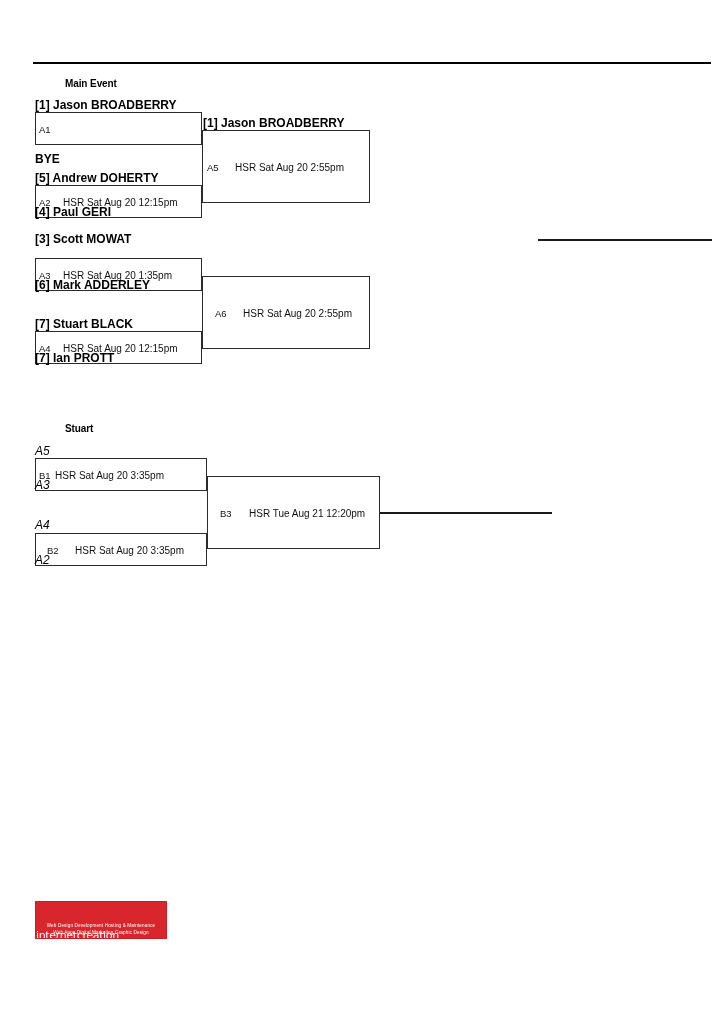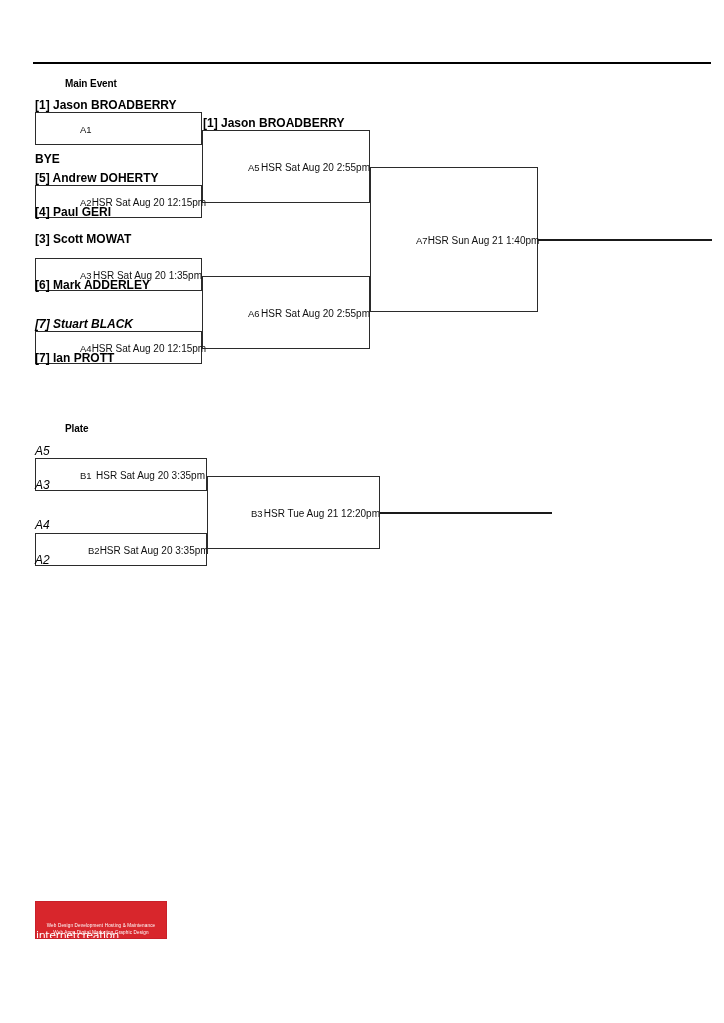--- a/index.html
+++ b/index.html
@@ -77,21 +77,20 @@
   .match-info {
     position: absolute;
     left: 0;
     top: 50%;
     transform: translateY(-50%);
     width: 100%;
     display: flex;
     align-items: baseline;
     white-space: nowrap;
     pointer-events: none;
-    padding-left: 41px;
   }
   .match-id {
     font-size: 9.5px;
     color: #111111;
     display: inline-block;
   }
   .match-meta {
     font-size: 10px;
     color: #111111;
     display: inline-block;
@@ -197,56 +196,49 @@
   <div class="entrant" style="left:35px; top:233px;">[3] Scott MOWAT</div>
   <div class="entrant" style="left:35px; top:279px;">[6] Mark ADDERLEY</div>
 
   <div class="match" style="left:35px; top:331px; width:167px; height:33px;">
     <div class="match-box"></div>
     <div class="match-info">
       <span class="match-id" style="margin-left:4px; width:24px;">A4</span>
       <span class="match-meta">HSR Sat Aug 20 12:15pm</span>
     </div>
   </div>
-  <div class="entrant" style="left:35px; top:318px;font-style:italic;">[7] Stuart BLACK</div>
+  <div class="entrant" style="left:35px; top:318px;">[7] Stuart BLACK</div>
   <div class="entrant" style="left:35px; top:352px;">[7] Ian PROTT</div>
 
   <div class="match" style="left:202px; top:130px; width:168px; height:73px;">
     <div class="match-box"></div>
     <div class="match-info">
       <span class="match-id" style="margin-left:5px; width:28px;">A5</span>
       <span class="match-meta">HSR Sat Aug 20 2:55pm</span>
     </div>
   </div>
   <div class="entrant" style="left:203px; top:117px;">[1] Jason BROADBERRY</div>
   <div class="entrant" style="left:203px; top:191px;"></div>
 
   <div class="match" style="left:202px; top:276px; width:168px; height:73px;">
     <div class="match-box"></div>
     <div class="match-info">
-      <span class="match-id" style="margin-left:5px; width:28px;">A6</span>
+      <span class="match-id" style="margin-left:13px; width:28px;">A6</span>
       <span class="match-meta">HSR Sat Aug 20 2:55pm</span>
     </div>
   </div>
   <div class="entrant" style="left:203px; top:263px;"></div>
   <div class="entrant" style="left:203px; top:337px;"></div>
 
-  <div class="match" style="left:370px; top:167px; width:168px; height:145px;">
-    <div class="match-box"></div>
-    <div class="match-info">
-      <span class="match-id" style="margin-left:5px; width:30px;">A7</span>
-      <span class="match-meta">HSR Sun Aug 21 1:40pm</span>
-    </div>
-  </div>
   <div class="entrant" style="left:371px; top:154px;"></div>
   <div class="entrant" style="left:371px; top:300px;"></div>
 
   <div class="winner-line" style="left:538px; top:239px; width:174px;"></div>
 
-  <div class="section-heading" style="left:33px; top:421px;">Plate</div>
+  <div class="section-heading" style="left:33px; top:421px;">Stuart</div>
 
   <div class="match" style="left:35px; top:458px; width:172px; height:33px;">
     <div class="match-box"></div>
     <div class="match-info">
       <span class="match-id" style="margin-left:4px; width:16px;">B1</span>
       <span class="match-meta">HSR Sat Aug 20 3:35pm</span>
     </div>
   </div>
   <div class="entrant placeholder" style="left:35px; top:445px;">A5</div>
   <div class="entrant placeholder" style="left:35px; top:479px;">A3</div>
@@ -257,21 +249,21 @@
       <span class="match-id" style="margin-left:12px; width:28px;">B2</span>
       <span class="match-meta">HSR Sat Aug 20 3:35pm</span>
     </div>
   </div>
   <div class="entrant placeholder" style="left:35px; top:519px;">A4</div>
   <div class="entrant placeholder" style="left:35px; top:554px;">A2</div>
 
   <div class="match" style="left:207px; top:476px; width:173px; height:73px;">
     <div class="match-box"></div>
     <div class="match-info">
-      <span class="match-id" style="margin-left:3px; width:29px;">B3</span>
+      <span class="match-id" style="margin-left:13px; width:29px;">B3</span>
       <span class="match-meta">HSR Tue Aug 21 12:20pm</span>
     </div>
   </div>
   <div class="entrant" style="left:208px; top:463px;"></div>
   <div class="entrant" style="left:208px; top:537px;"></div>
 
   <div class="winner-line" style="left:380px; top:512px; width:172px;"></div>
 
   <div class="logo">
     <div class="logo-word">internetcreation</div>

